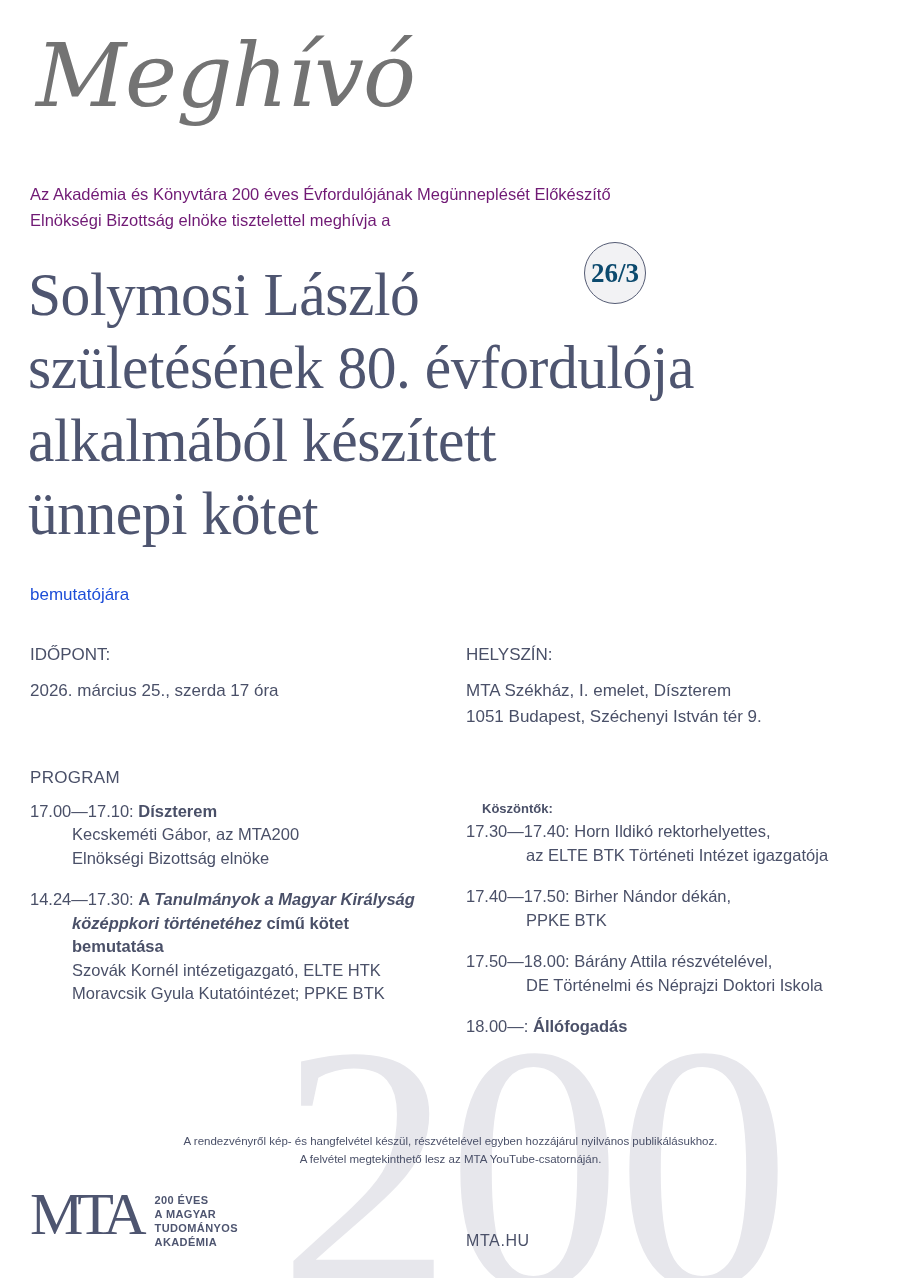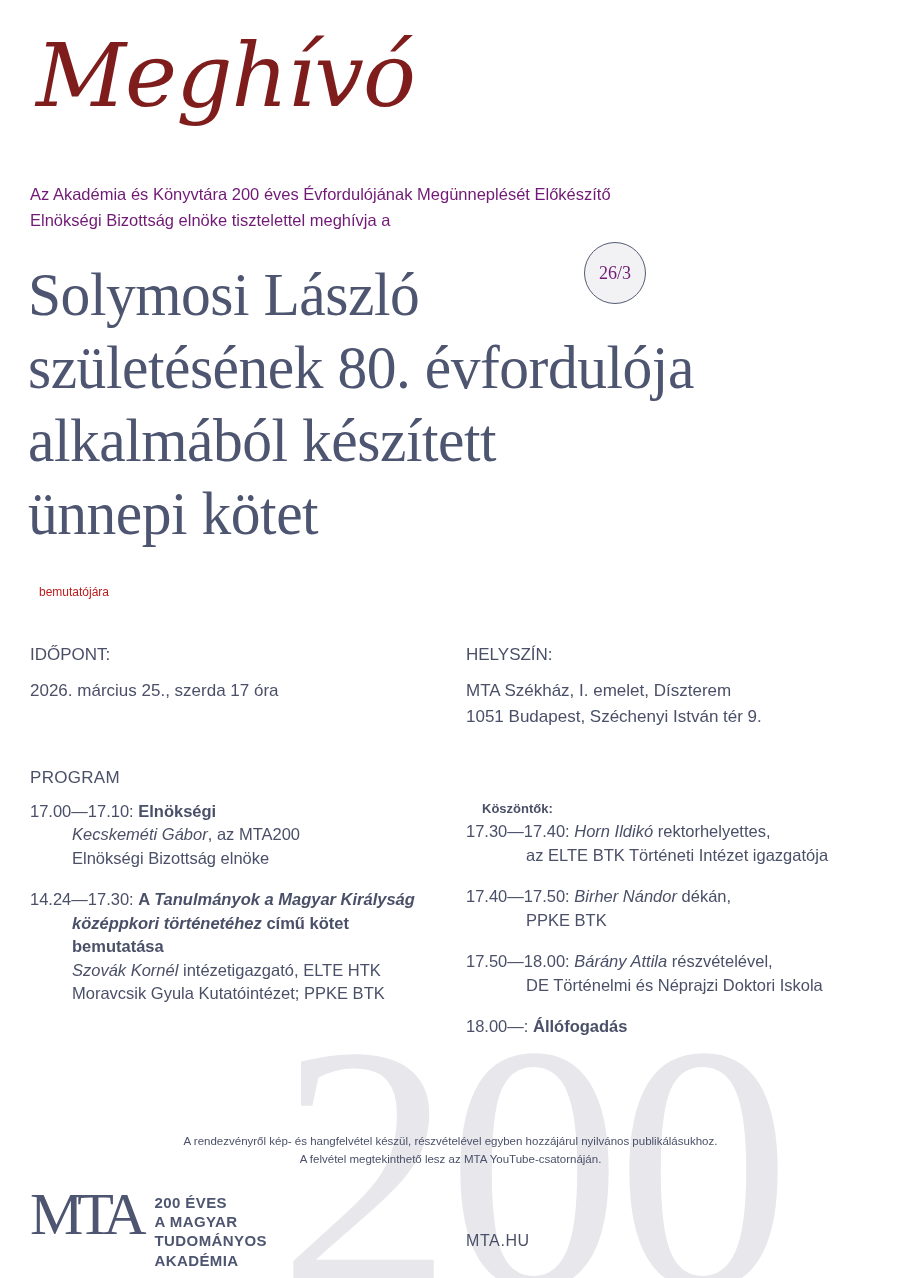--- a/index.html
+++ b/index.html
@@ -35,21 +35,21 @@
 
   
   .meghivo {
     position: absolute;
     left: 36px;
     top: 32px;
     font-family: "DejaVu Serif", "Liberation Serif", serif;
     font-style: italic;
     font-size: 88px;
     line-height: 1;
-    color: #7f1d1d;
+    color: #737373;
     letter-spacing: -1px;
   }
 
   
   .intro {
     position: absolute;
     left: 30px;
     top: 182px;
     width: 800px;
     font-size: 16.5px;
@@ -80,54 +80,54 @@
     top: 242px;
     width: 62px;
     height: 62px;
     border: 1.5px solid #555c74;
     border-radius: 50%;
     background: #f2f2f4;
     display: flex;
     align-items: center;
     justify-content: center;
     font-family: "Liberation Serif", serif;
-    font-size: 18px;
-    color: #701a75;
+    font-size: 27px;
+    color: #0c4a6e;
     box-sizing: border-box;
     z-index: 3;
+    font-weight: bold;
   }
 
   
   .bemutato {
     position: absolute;
     left: 30px;
     top: 585px;
-    font-size: 12px;
-    color: #b91c1c;
-    margin-left: 9px;
+    font-size: 17px;
+    color: #1d4ed8;
   }
 
   
   .when-label  { position: absolute; left: 30px;  top: 645px; font-size: 17px; }
   .when-value  { position: absolute; left: 30px;  top: 678px; font-size: 17px; line-height: 1.5; text-align: right; }
   .where-label { position: absolute; left: 466px; top: 645px; font-size: 17px; }
   .where-value { position: absolute; left: 466px; top: 678px; font-size: 17px; line-height: 1.5; }
 
   
   .program-heading { position: absolute; left: 30px; top: 768px; font-size: 17px; letter-spacing: 0.3px; }
   .col-left  { position: absolute; left: 30px;  top: 800px;  width: 420px; }
   .col-right { position: absolute; left: 466px; top: 800px;  width: 420px; }
 
   .item { margin-bottom: 18px; font-size: 16.5px; line-height: 1.42; }
   .item:last-child { margin-bottom: 0; }
   .item .head { display: block; }
   .item .sub  { display: block; padding-left: 42px; }
   .item .sub.wide { padding-left: 60px; }
   .b  { font-weight: bold; }
-  .i  { font-style: italic; }
+  .i  { }
   .bi { font-weight: bold; font-style: italic; }
 
   .greet-label { font-weight: bold; font-size: 13px; display: block; margin-bottom: 2px; margin-left: 16px; }
 
   
   .note {
     position: absolute;
     left: 0;
     top: 1132px;
     width: 901px;
@@ -141,21 +141,21 @@
   .logo { position: absolute; left: 30px; top: 1190px; display: flex; align-items: flex-start; }
   .logo-mta {
     font-family: "Liberation Serif", serif;
     font-size: 60px;
     line-height: 0.82;
     letter-spacing: -6px;
     color: #4e5570;
     margin-right: 14px;
   }
   .logo-lines {
-    font-size: 15px;
+    font-size: 11px;
     line-height: 1.28;
     font-weight: bold;
     letter-spacing: 0.4px;
     color: #4e5570;
     padding-top: 3px;
   }
   .site {
     position: absolute;
     left: 466px;
     top: 1232px;
@@ -195,21 +195,21 @@
   <div class="where-value">
     <span>MTA Székház, I. emelet, Díszterem</span><br>
     <span>1051 Budapest, Széchenyi István tér 9.</span>
   </div>
 
   <div class="program-heading">PROGRAM</div>
 
   <div class="col-left">
 
     <div class="item">
-      <span class="head"><span>17.00—17.10: </span><span class="b">Elnökségi</span></span>
+      <span class="head"><span>17.00—17.10: </span><span class="b">Díszterem</span></span>
       <span class="sub"><span class="i">Kecskeméti Gábor</span><span>, az MTA200</span></span>
       <span class="sub">Elnökségi Bizottság elnöke</span>
     </div>
 
     <div class="item">
       <span class="head"><span>14.24—17.30: </span><span class="b">A </span><span class="bi">Tanulmányok a Magyar Királyság</span></span>
       <span class="sub"><span class="bi">középpkori történetéhez</span><span class="b"> című kötet</span></span>
       <span class="sub b">bemutatása</span>
       <span class="sub"><span class="i">Szovák Kornél</span><span> intézetigazgató, ELTE HTK</span></span>
       <span class="sub">Moravcsik Gyula Kutatóintézet; PPKE BTK</span>

